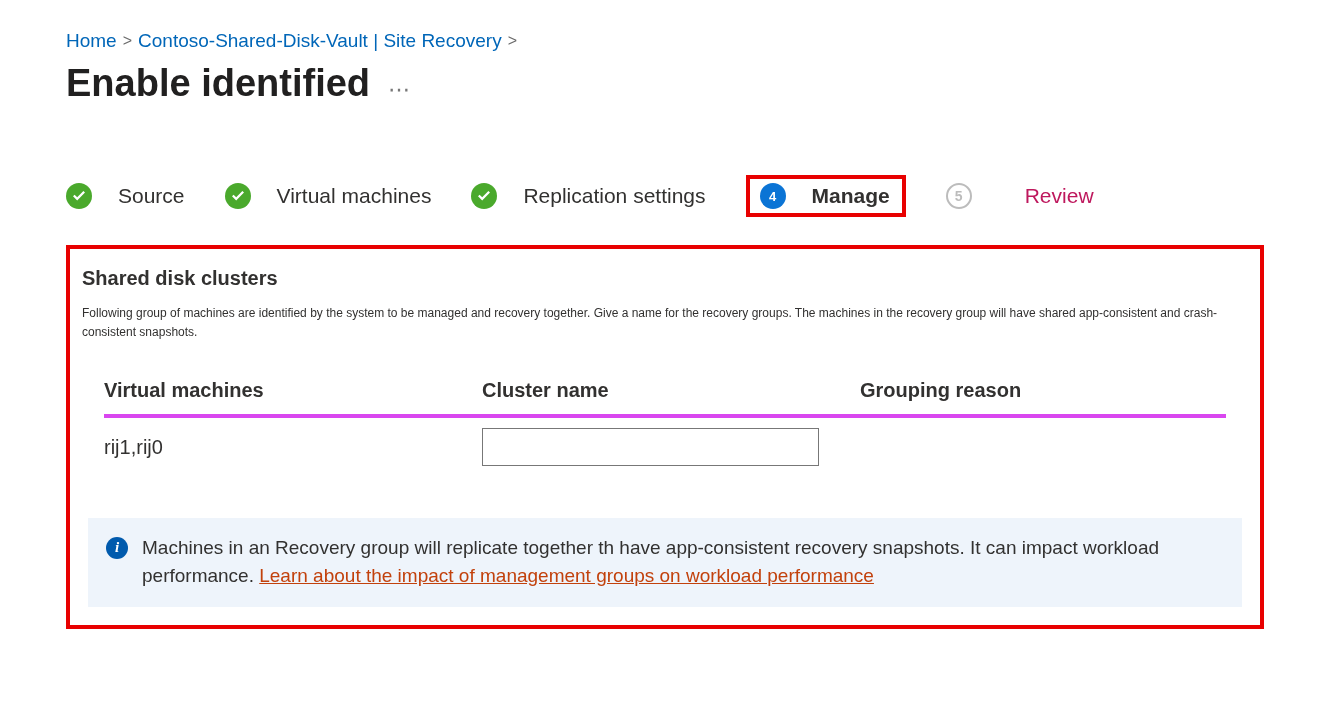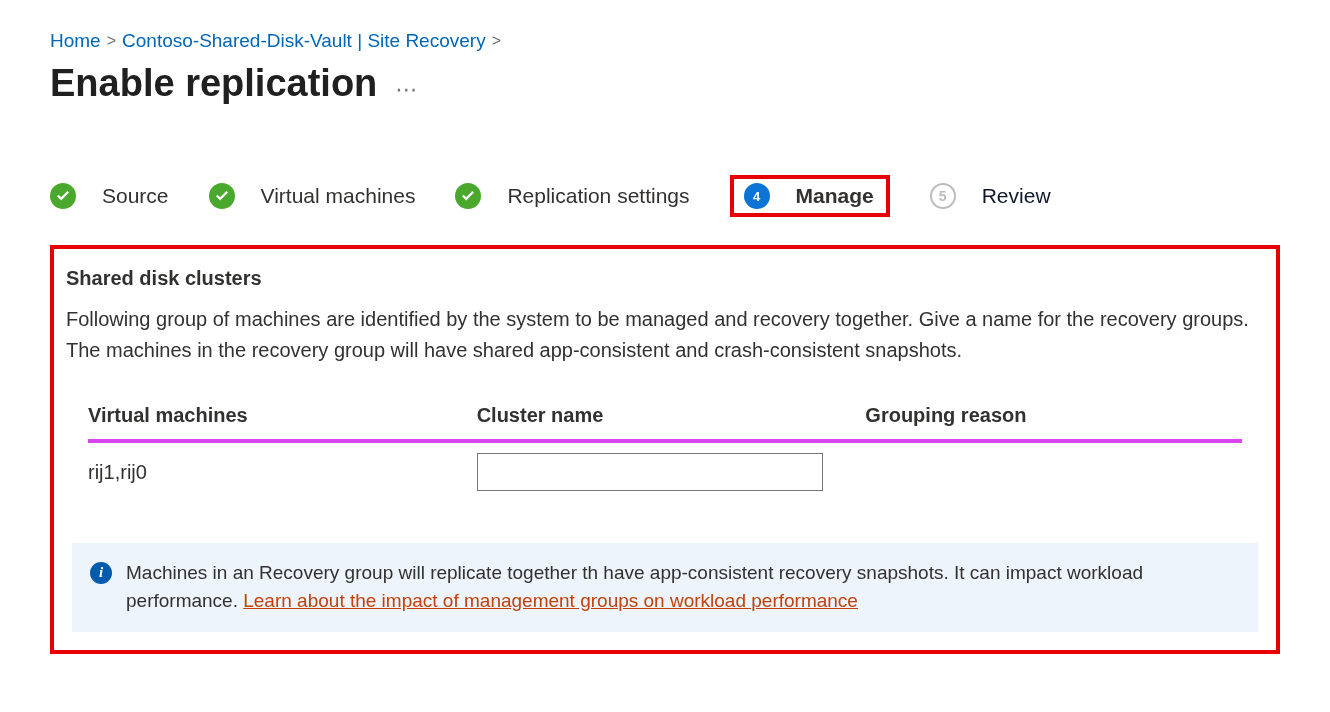--- a/index.html
+++ b/index.html
@@ -6,21 +6,21 @@
   body {
     margin: 0;
     padding: 0;
     font-family: "Segoe UI", -apple-system, Helvetica, Arial, sans-serif;
     font-size: 18px;
     color: #323130;
     background: #ffffff;
     width: 1330px;
   }
   .page {
-    padding: 30px 50px;
+    padding: 30px 66px;
   }
   .breadcrumb {
     display: flex;
     align-items: center;
     gap: 6px;
     font-size: 19px;
     margin-bottom: 10px;
   }
   .breadcrumb a {
     color: #0066b8;
@@ -55,21 +55,21 @@
     gap: 40px;
     margin-bottom: 28px;
   }
   .step {
     display: flex;
     align-items: center;
     gap: 26px;
     font-size: 21px;
   }
   .step .label { color: #323130; }
-  .step.disabled .label { color: #0f172a; }
+  .step.disabled .label { color: #be185d; margin-left: 27px; }
   .step.current .label { font-weight: 600; }
   .step.current-box {
     border: 4px solid #e80000;
     padding: 4px 12px 4px 10px;
   }
   .icon-circle {
     width: 26px;
     height: 26px;
     border-radius: 50%;
     display: inline-flex;
@@ -92,21 +92,21 @@
   .panel-highlight {
     border: 4px solid #e80000;
     padding: 12px 12px 18px 12px;
   }
   h2.section-title {
     font-size: 20px;
     font-weight: 700;
     margin: 6px 0 14px 0;
   }
   p.section-desc {
-    font-size: 20px;
+    font-size: 12px;
     line-height: 1.55;
     margin: 0 0 38px 0;
     color: #323130;
   }
   
   .tbl {
     width: 100%;
     padding: 0 22px;
   }
   .tbl-header, .tbl-row {
@@ -170,21 +170,21 @@
 <div class="page">
 
   <nav class="breadcrumb">
     <a href="#">Home</a>
     <span class="sep">&gt;</span>
     <a href="#">Contoso-Shared-Disk-Vault | Site Recovery</a>
     <span class="sep">&gt;</span>
   </nav>
 
   <div class="page-title-row">
-    <h1 class="page-title">Enable replication</h1>
+    <h1 class="page-title">Enable identified</h1>
     <span class="ellipsis-btn">⋯</span>
   </div>
 
   <div class="steps">
 
     <div class="step">
       <span class="icon-circle icon-check">
         <svg viewBox="0 0 16 16">
             <path fill="#fff" d="M6.2 12.5 2 8.3l1.6-1.6 2.6 2.6L12.4 3l1.6 1.6z"></path>
           </svg>

